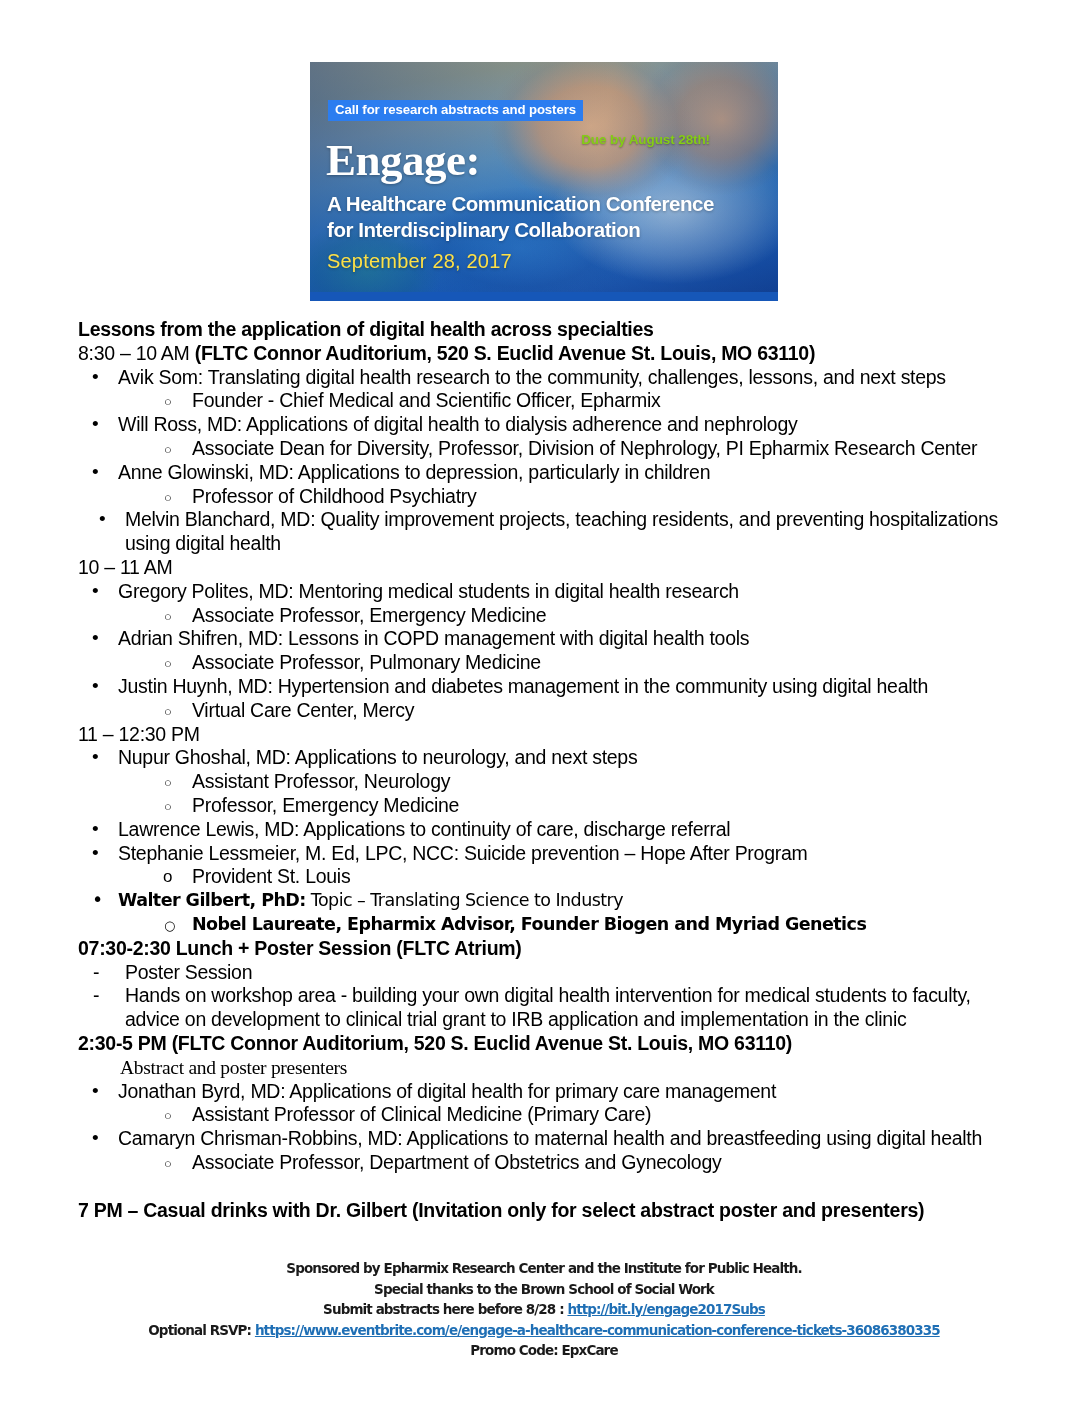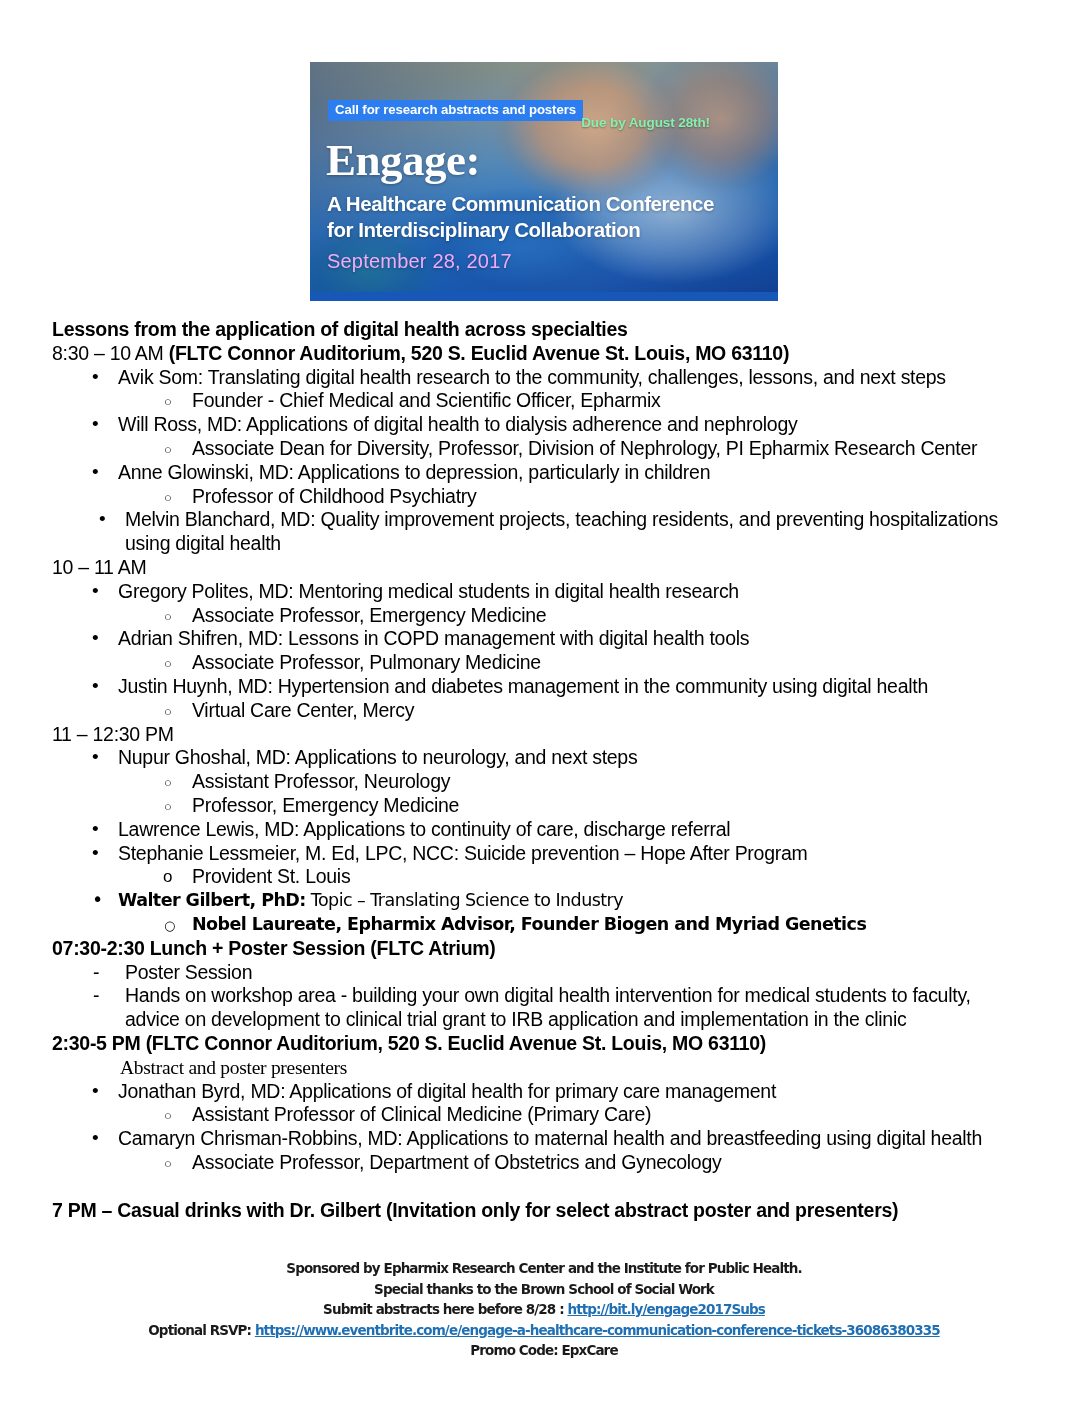--- a/index.html
+++ b/index.html
@@ -80,24 +80,24 @@
     font-size: 13.2px;
     font-weight: bold;
     letter-spacing: -0.1px;
     padding: 3px 7px 4px 7px;
     line-height: 1.05;
     white-space: nowrap;
   }
   .due-line {
     position: absolute;
     left: 18px;
-    top: 53px;
+    top: 70px;
     width: 382px;
     text-align: right;
-    color: #86efac;
+    color: #84cc16;
     font-size: 13.5px;
     font-weight: bold;
     letter-spacing: -0.1px;
     text-shadow: 0 1px 2px rgba(0,0,0,0.35);
   }
   .engage-word {
     position: absolute;
     left: 16px;
     top: 76px;
     color: #ffffff;
@@ -116,21 +116,21 @@
     font-size: 20.5px;
     font-weight: bold;
     line-height: 1.28;
     letter-spacing: -0.45px;
     text-shadow: 0 1px 3px rgba(0,0,0,0.28);
   }
   .banner-date {
     position: absolute;
     left: 17px;
     top: 188px;
-    color: #f0abfc;
+    color: #fde047;
     font-size: 20px;
     font-weight: normal;
     letter-spacing: 0.2px;
     text-shadow: 0 1px 3px rgba(0,0,0,0.30);
   }
 
   
   .doc {
     position: absolute;
     left: 0;
@@ -139,21 +139,21 @@
   }
   .ln {
     position: relative;
     font-size: 19.5px;
     line-height: 23.8px;
     letter-spacing: -0.28px;
     white-space: nowrap;
   }
   .ln.wrap { white-space: normal; }
 
-  .lvl0 { margin-left: 52px; }
+  .lvl0 { margin-left: 78px; }
   .lvl1 { margin-left: 118px; }
   .lvl1.wrap { margin-left: 125px; max-width: 900px; }
   .lvl2 { margin-left: 192px; }
   .lvl-indent { margin-left: 120px; font-family: Liberation Serif, serif; }
 
   .b { font-weight: bold; }
 
   .bullet::before {
     content: "\2022";
     position: absolute;

